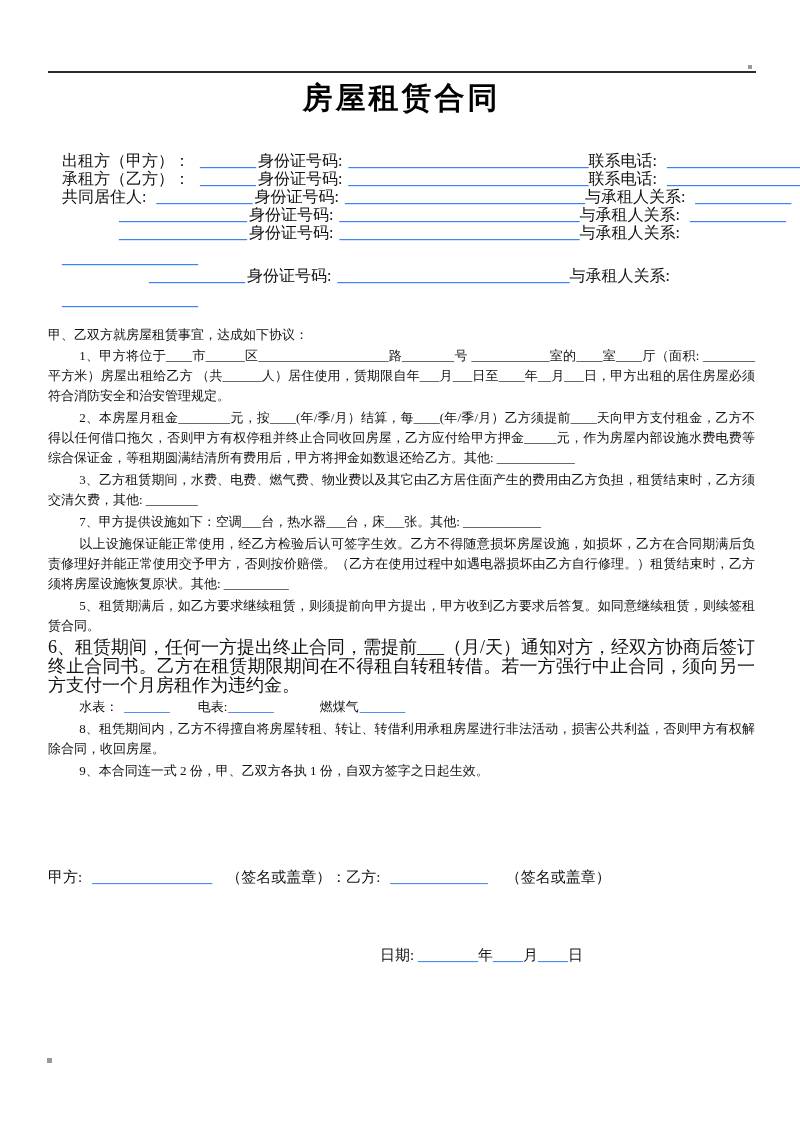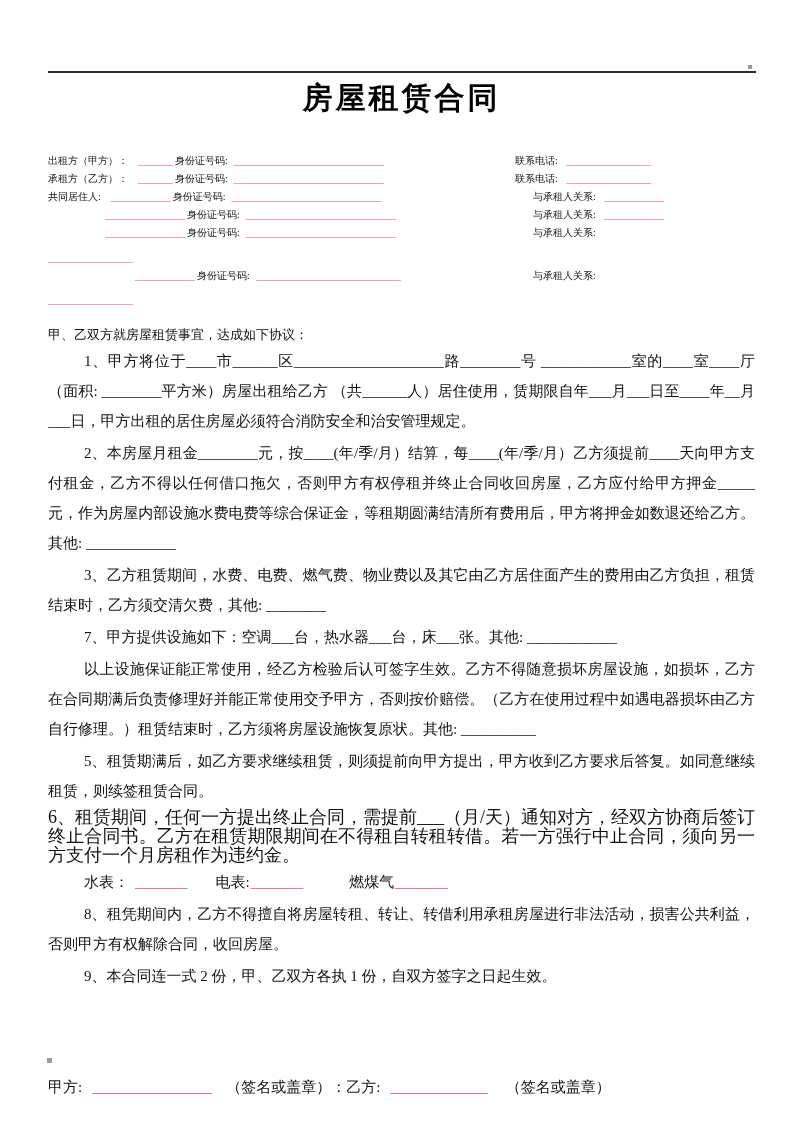--- a/index.html
+++ b/index.html
@@ -20,37 +20,37 @@
   .speck{position:absolute;background:#9a9a9a;}
   .speck-tr{left:748px;top:65px;width:4px;height:4px;}
   .speck-bl{left:47px;top:1058px;width:5px;height:5px;}
   h1.doc-title{
     margin:0;padding-top:78px;
     text-align:center;
     font-size:30px;font-weight:bold;
     letter-spacing:3px;color:#000;
   }
   
-  .party-block{margin-top:33px;font-size:10px;color:#111;}
+  .party-block{margin-top:33px;font-size:16px;color:#111;margin-left:14px;}
   .prow{display:flex;align-items:baseline;height:18px;line-height:18px;white-space:nowrap;}
   .prow.pind1{padding-left:57px;}
   .prow.pind2{padding-left:87px;}
   .prow.solo{margin-top:7px;}
   .prow.solo2{margin-top:6px;}
-  .bl{letter-spacing:0;color:#ec4899;}
+  .bl{letter-spacing:0;color:#3b82f6;font-weight:bold;}
   .b1{margin-left:10px;}
   .b1.nm{margin-left:0;}
   .idl{margin-left:2px;margin-right:6px;}
   .rgrp{margin-left:auto;width:240px;text-align:left;}
   .rgrp.r2{width:222px;}
   .rgrp .bl{margin-left:6px;}
   
   .intro{margin:14px 0 0;font-size:13px;line-height:23px;color:#111;}
   p.clause{
-    margin:0 0 2px;font-size:15px;line-height:30px;
+    margin:0 0 2px;font-size:13px;line-height:20px;
     text-align:justify;color:#111;
   }
   p.clause.ind{text-indent:2.4em;}
   p.clause.small{font-size:18px;line-height:19px;margin:2px 0;}
   .meters{white-space:nowrap;}
   .meters .seg1{margin-right:28px;}
   .meters .seg2{margin-right:46px;}
   .meters .bl{margin-left:6px;}
   .meters .bl.tight{margin-left:1px;}
   

